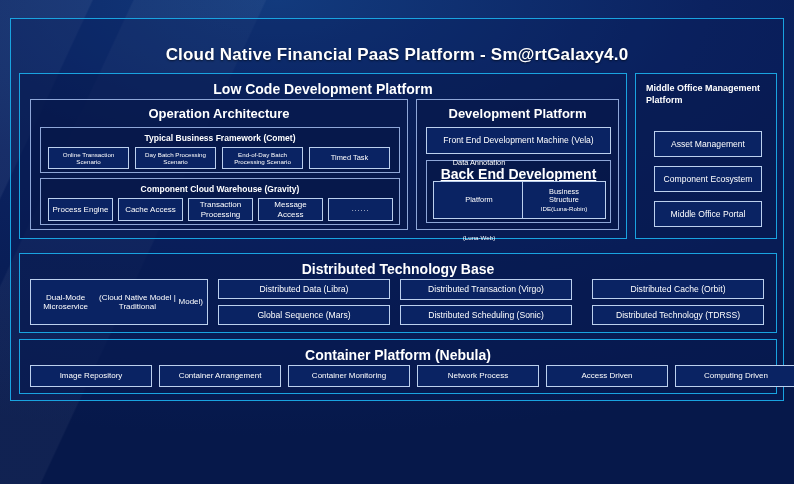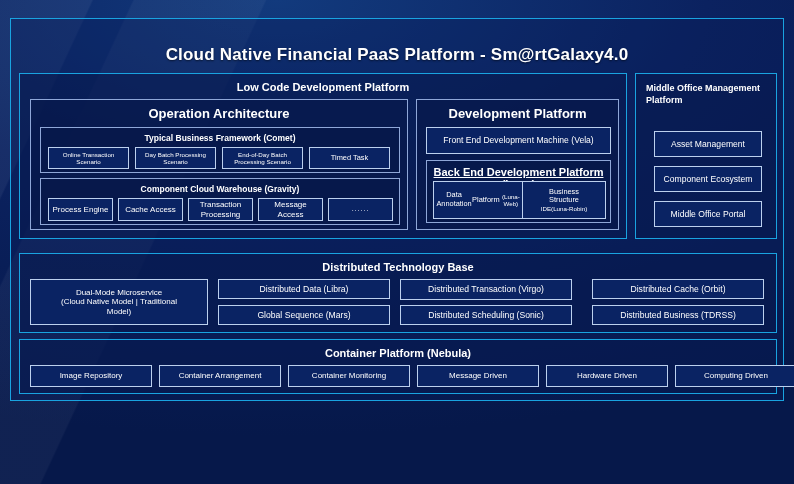--- a/index.html
+++ b/index.html
@@ -55,21 +55,21 @@
     position:absolute;left:0;right:0;top:26px;
     text-align:center;
     font-size:17px;font-weight:bold;letter-spacing:.2px;
     text-shadow:0 1px 2px rgba(0,0,0,.55);
   }
   .hdr{
     position:absolute;left:0;right:0;
     text-align:center;font-weight:bold;color:#ffffff;
   }
   .hdr.s11{font-size:8.5px;}
-  .hdr.s13{font-size:11px;}
+  .hdr.s13{font-size:14px;}
   .hdr.big{font-size:13px;}
   .lbl-left{
     position:absolute;font-weight:bold;font-size:11px;color:#ffffff;
   }
 
   .t7{font-size:6.2px;}
   .t8{font-size:7.4px;}
   .t85{font-size:8px;}
   .t9{font-size:8.6px;}
 
@@ -109,21 +109,21 @@
         </div>
       </div>
 
       <div class="sub" style="left:396px;top:25px;width:203px;height:131px;">
         <div class="hdr big" style="top:6px;">Development Platform</div>
 
         <div class="box t9" style="left:9px;top:27px;width:185px;height:27px;padding:0 3px;">Front End Development Machine (Vela)</div>
 
         <div class="sub" style="left:9px;top:60px;width:185px;height:63px;">
           <div class="hdr s13" style="top:5px;text-decoration:underline;">Back End Development Platform (Luna)</div>
-          <div class="box" style="left:6px;top:20px;width:92px;height:38px;padding:0 2px;">
+          <div class="box" style="left:6px;top:20px;width:92px;height:38px;flex-direction:column;padding:0 2px;gap:29px;">
             <span class="t8">Data Annotation</span>
             <span class="t8">Platform</span>
             <span class="sm">(Luna-Web)</span>
           </div>
           <div class="box" style="left:95px;top:20px;width:84px;height:38px;flex-direction:column;padding:0 2px;">
             <span class="t8">Business</span>
             <span class="t8">Structure</span>
             <span class="sm">IDE(Luna-Robin)</span>
           </div>
         </div>
@@ -133,40 +133,40 @@
     <div class="panel cy" style="left:624px;top:54px;width:142px;height:166px;">
       <div class="lbl-left" style="left:10px;top:8px;width:120px;font-size:9px;line-height:1.35;text-align:left;">Middle Office Management Platform</div>
       <div class="box t9" style="left:18px;top:57px;width:108px;height:26px;">Asset Management</div>
       <div class="box t9" style="left:18px;top:92px;width:108px;height:26px;">Component Ecosystem</div>
       <div class="box t9" style="left:18px;top:127px;width:108px;height:26px;">Middle Office Portal</div>
     </div>
 
     <div class="panel cy" style="left:8px;top:234px;width:758px;height:80px;">
       <div class="hdr s13" style="top:7px;">Distributed Technology Base</div>
 
-      <div class="box" style="left:10px;top:25px;width:178px;height:46px;flex-direction:column;padding:12px 4px;">
+      <div class="box" style="left:10px;top:25px;width:178px;height:46px;flex-direction:row;padding:12px 4px;">
         <span class="t85">Dual-Mode Microservice</span>
         <span class="t85">(Cloud Native Model | Traditional</span>
         <span class="t85">Model)</span>
       </div>
 
       <div class="box t9" style="left:198px;top:25px;width:172px;height:20px;">Distributed Data (Libra)</div>
       <div class="box t9" style="left:380px;top:25px;width:172px;height:21px;">Distributed Transaction (Virgo)</div>
       <div class="box t9" style="left:572px;top:25px;width:172px;height:20px;">Distributed Cache (Orbit)</div>
       <div class="box t9" style="left:198px;top:51px;width:172px;height:20px;">Global Sequence (Mars)</div>
       <div class="box t9" style="left:380px;top:51px;width:172px;height:20px;">Distributed Scheduling (Sonic)</div>
-      <div class="box t9" style="left:572px;top:51px;width:172px;height:20px;">Distributed Business (TDRSS)</div>
+      <div class="box t9" style="left:572px;top:51px;width:172px;height:20px;">Distributed Technology (TDRSS)</div>
     </div>
 
     <div class="panel cy" style="left:8px;top:320px;width:758px;height:55px;">
       <div class="hdr s13" style="top:7px;">Container Platform (Nebula)</div>
       <div class="box t85" style="left:10px;top:25px;width:122px;height:22px;">Image Repository</div>
       <div class="box t85" style="left:139px;top:25px;width:122px;height:22px;">Container Arrangement</div>
       <div class="box t85" style="left:268px;top:25px;width:122px;height:22px;">Container Monitoring</div>
-      <div class="box t85" style="left:397px;top:25px;width:122px;height:22px;">Message Driven</div>
-      <div class="box t85" style="left:526px;top:25px;width:122px;height:22px;">Hardware Driven</div>
+      <div class="box t85" style="left:397px;top:25px;width:122px;height:22px;">Network Process</div>
+      <div class="box t85" style="left:526px;top:25px;width:122px;height:22px;">Access Driven</div>
       <div class="box t85" style="left:655px;top:25px;width:122px;height:22px;">Computing Driven</div>
     </div>
 
   </div>
 
 
 </div>
 
 </body></html>

